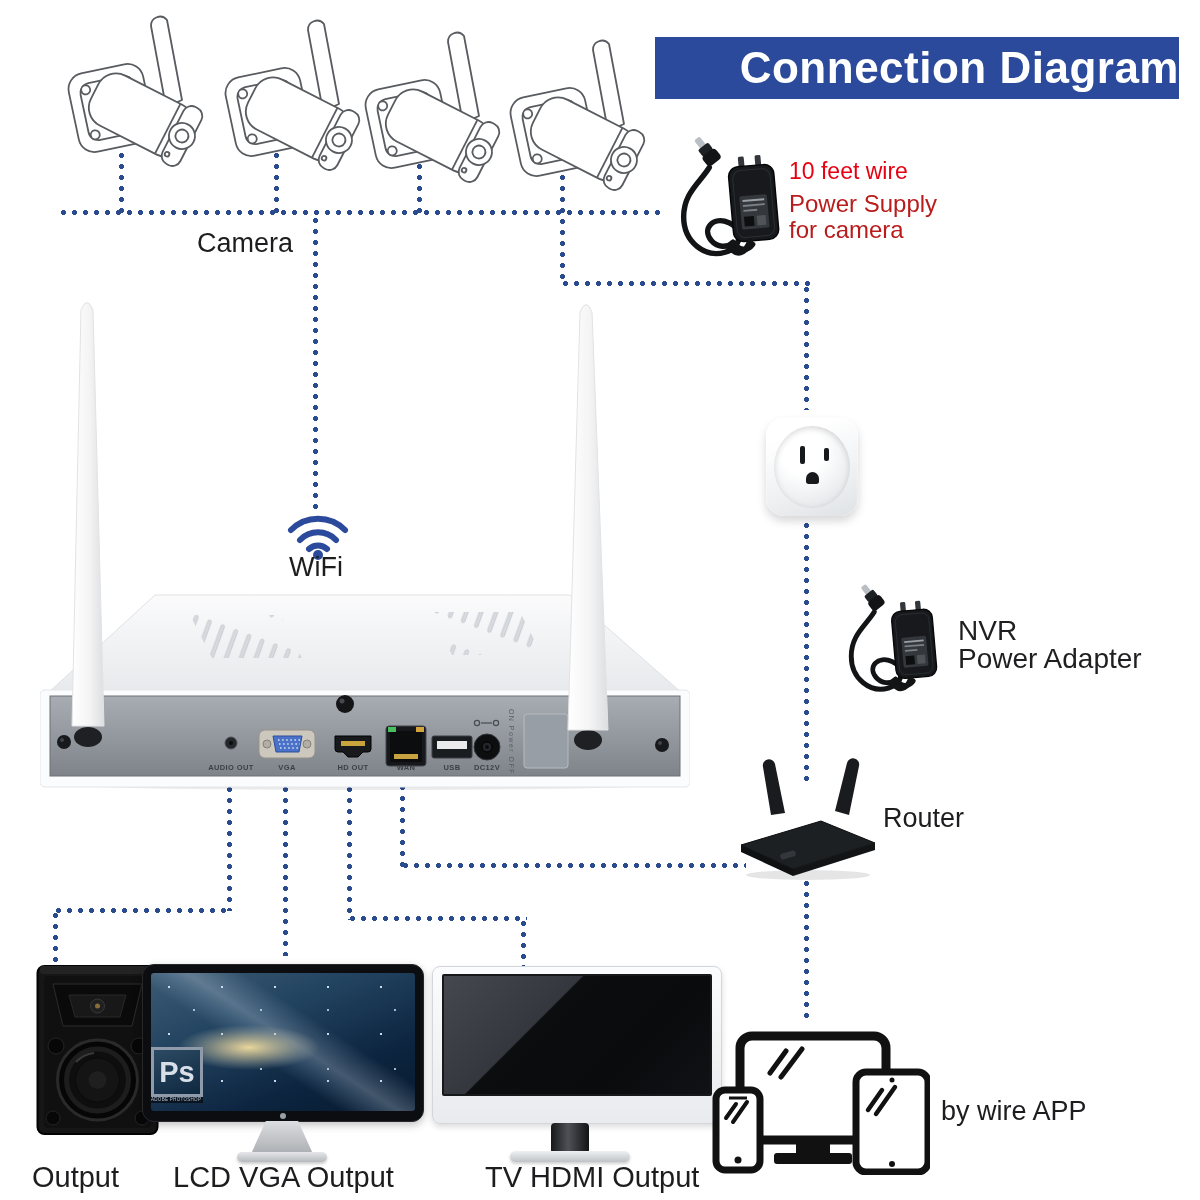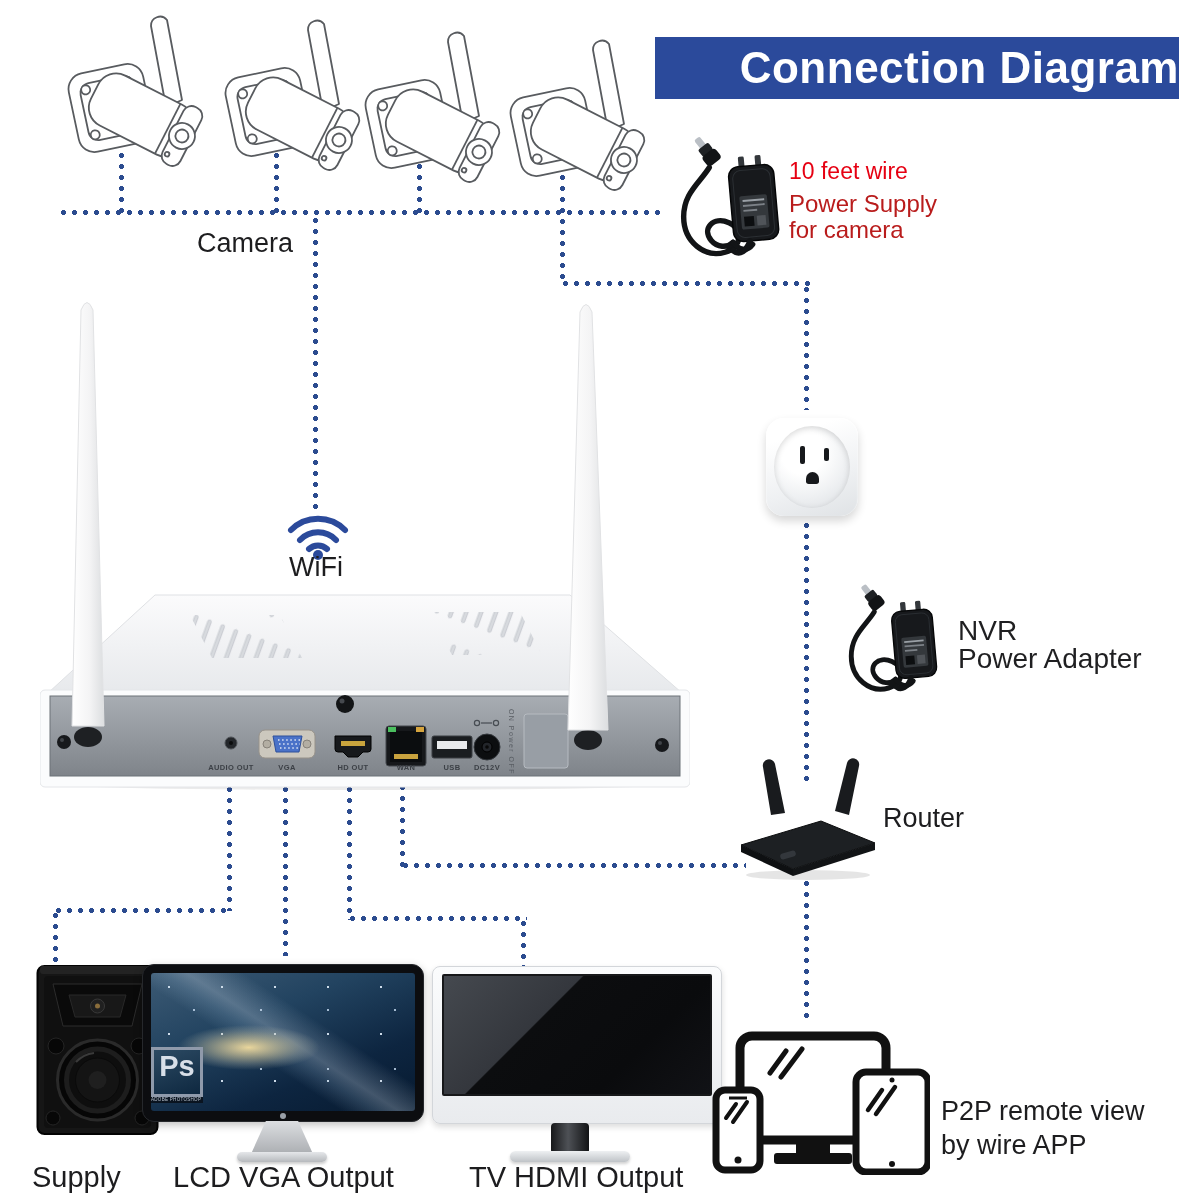--- a/index.html
+++ b/index.html
@@ -35,21 +35,21 @@
            border:1px solid #26282c;box-shadow:0 3px 8px rgba(0,0,0,.25)}
   .mon-screen{position:absolute;left:8px;top:8px;right:8px;height:138px;border-radius:3px;overflow:hidden;
     background:
       radial-gradient(95px 30px at 37% 54%, rgba(244,222,160,.95), rgba(190,190,170,.30) 55%, rgba(0,0,0,0) 75%),
       linear-gradient(33deg, rgba(0,0,0,0) 40%, rgba(150,180,205,.22) 47%, rgba(200,215,230,.30) 52%, rgba(0,0,0,0) 64%),
       radial-gradient(1.4px 1.4px at 18px 14px, rgba(225,238,250,.9) 99%, rgba(0,0,0,0) 100%),
       radial-gradient(1.1px 1.1px at 43px 37px, rgba(200,220,242,.8) 99%, rgba(0,0,0,0) 100%),
       linear-gradient(158deg,#3c5a74 0%,#224360 35%,#0d2540 70%,#071a30 100%);
     background-size:auto,auto,53px 47px,67px 59px,auto}
   .ps-box{position:absolute;left:0;bottom:14px;width:52px;height:50px;border:3px solid #8f9aab;
-          background:linear-gradient(160deg,#2c4a63,#0e2840);display:flex;align-items:flex-start;justify-content:center;
+          background:linear-gradient(160deg,#2c4a63,#0e2840);display:flex;align-items:center;justify-content:center;
           font-weight:bold;font-size:29px;color:#d8dfe8}
   .ps-cap{position:absolute;left:0;bottom:8px;width:52px;height:6px;background:#0a1420;color:#b9c2cd;
           font-size:4.5px;line-height:6px;text-align:center;letter-spacing:.3px;white-space:nowrap;overflow:hidden}
   .mon-dot{position:absolute;left:50%;bottom:2px;width:6px;height:6px;margin-left:-3px;border-radius:50%;background:#9aa0a8}
   .mon-neck{position:absolute;left:251px;top:1121px;width:62px;height:33px;
             background:linear-gradient(#dcdee1,#abaeb2);clip-path:polygon(24% 0,76% 0,100% 100%,0 100%)}
   .mon-base{position:absolute;left:237px;top:1152px;width:90px;height:10px;border-radius:5px;
             background:linear-gradient(#e5e7ea,#b6b9bd);box-shadow:0 2px 3px rgba(0,0,0,.2)}
   
   .tv{position:absolute;left:432px;top:966px;width:290px;height:158px;border-radius:8px;border:1px solid #d3d6da;
@@ -333,20 +333,19 @@
   <rect x="6" y="60" width="44" height="80" rx="9" fill="#ffffff" stroke="#111111" stroke-width="7"></rect>
   <line x1="19" y1="68" x2="37" y2="68" stroke="#111111" stroke-width="3"></line>
   <path d="M16 88 L26 74 M23 92 L37 72" stroke="#111111" stroke-width="4" stroke-linecap="round"></path>
   <circle cx="28" cy="130" r="3.5" fill="#111111"></circle>
   <rect x="146" y="42" width="72" height="100" rx="10" fill="#ffffff" stroke="#111111" stroke-width="7"></rect>
   <path d="M158 80 L172 60 M166 84 L185 57" stroke="#111111" stroke-width="4.5" stroke-linecap="round"></path>
   <circle cx="182" cy="50" r="2.5" fill="#111111"></circle>
   <circle cx="182" cy="134" r="3" fill="#111111"></circle>
 </svg>
 <div class="p2p-lbl lbl">
-  <div>P2P remote view</div>
   <div>by wire APP</div>
 </div>
 
 <div class="cam-lbl lbl">Camera</div>
-<div class="big-lbl lbl" style="left:32px">Supply</div>
+<div class="big-lbl lbl" style="left:32px">Output</div>
 <div class="big-lbl lbl" style="left:173px">LCD VGA Output</div>
-<div class="big-lbl lbl" style="left:469px">TV HDMI Output</div>
+<div class="big-lbl lbl" style="left:485px">TV HDMI Output</div>
 
 </body></html>

